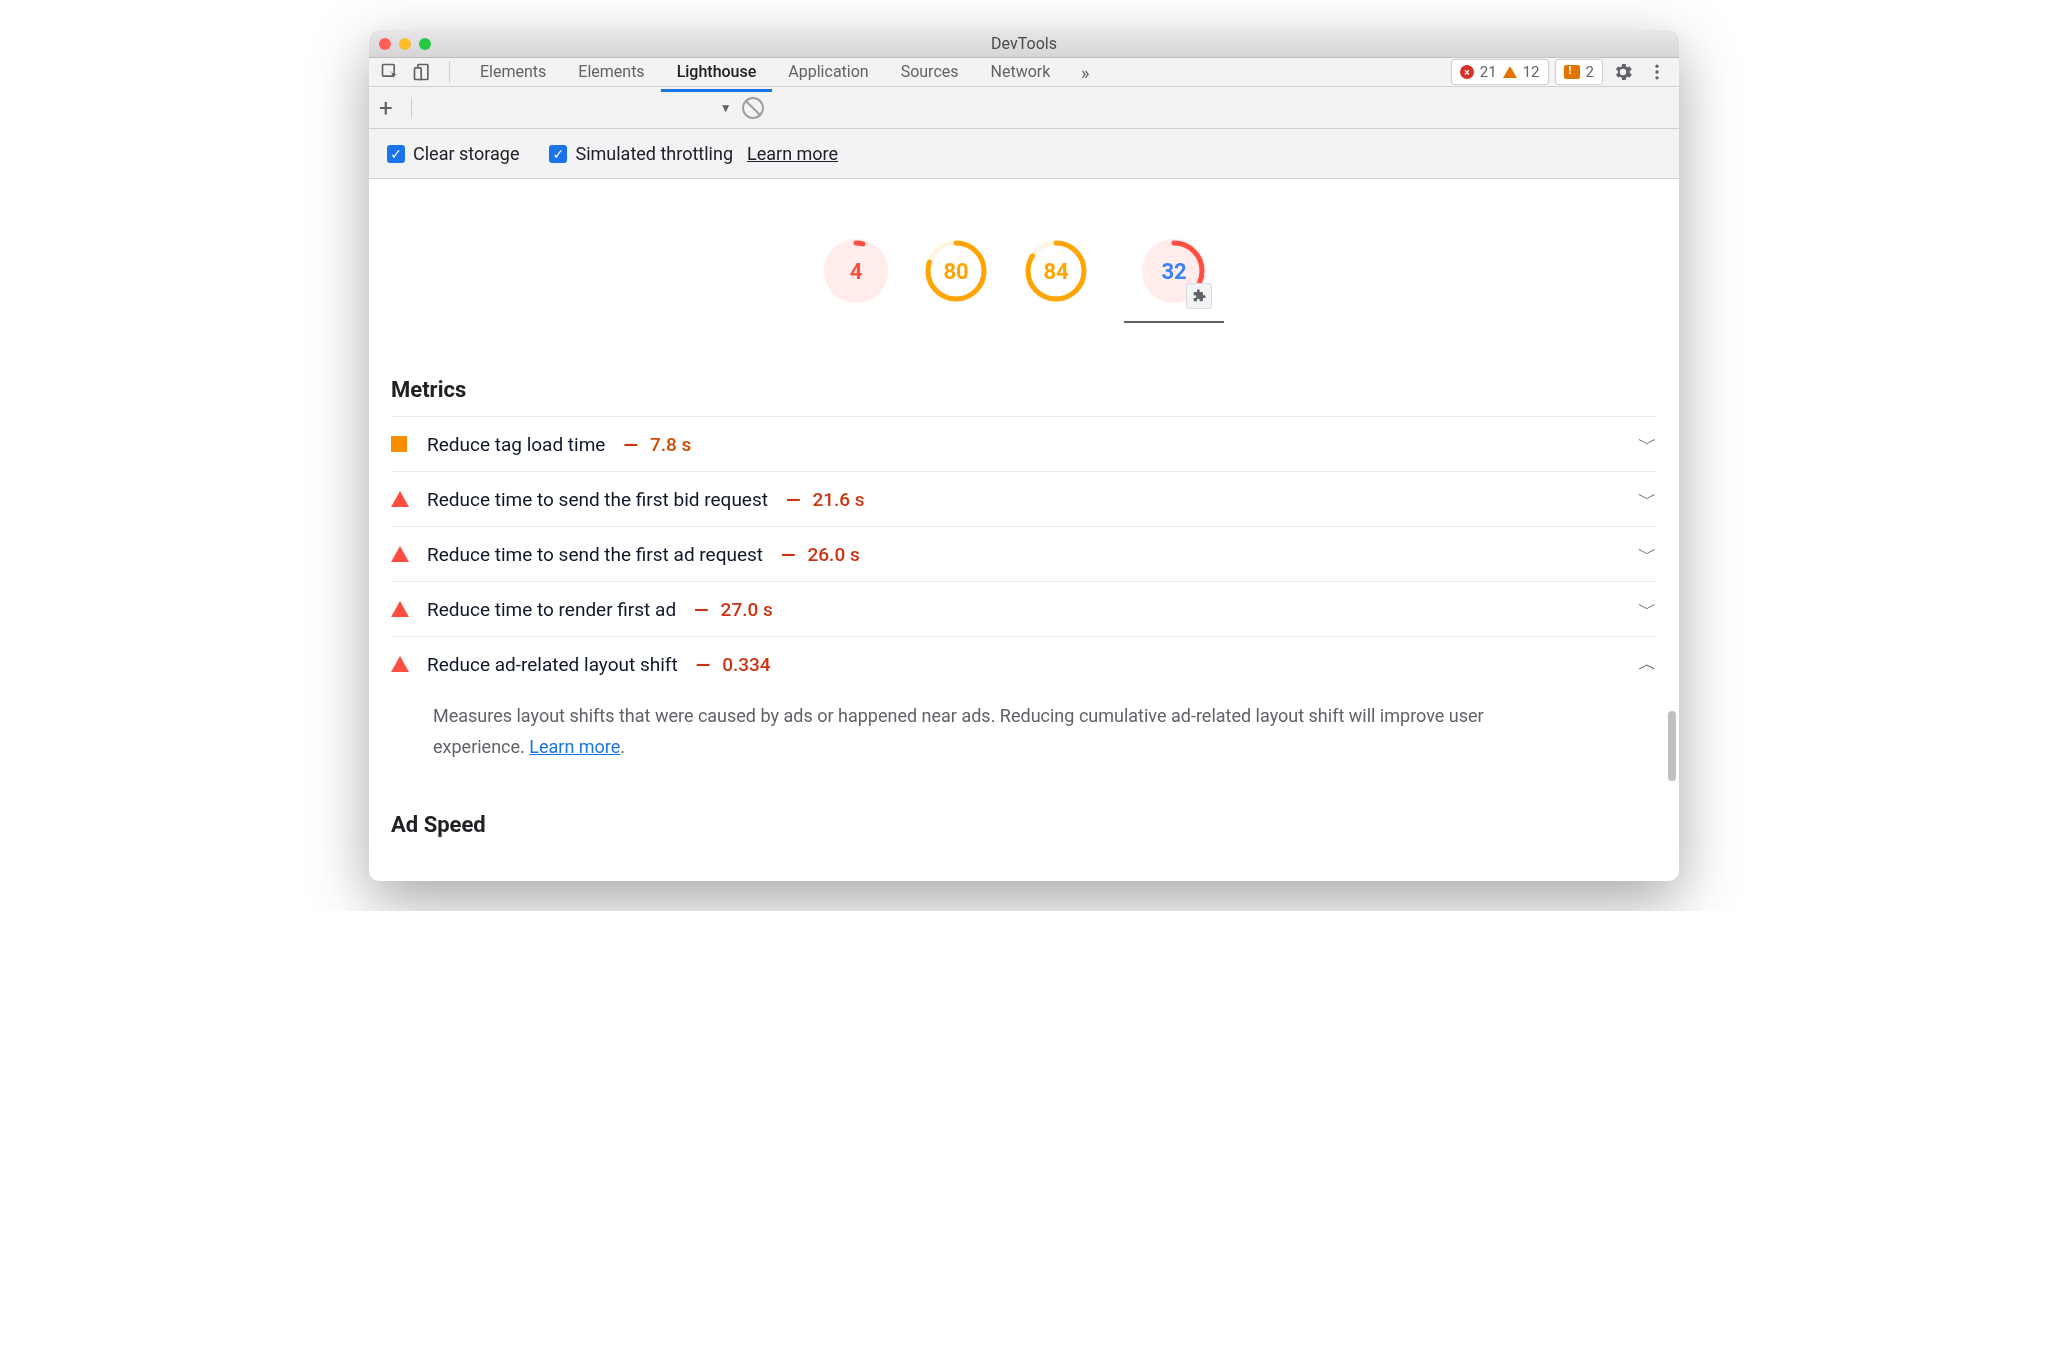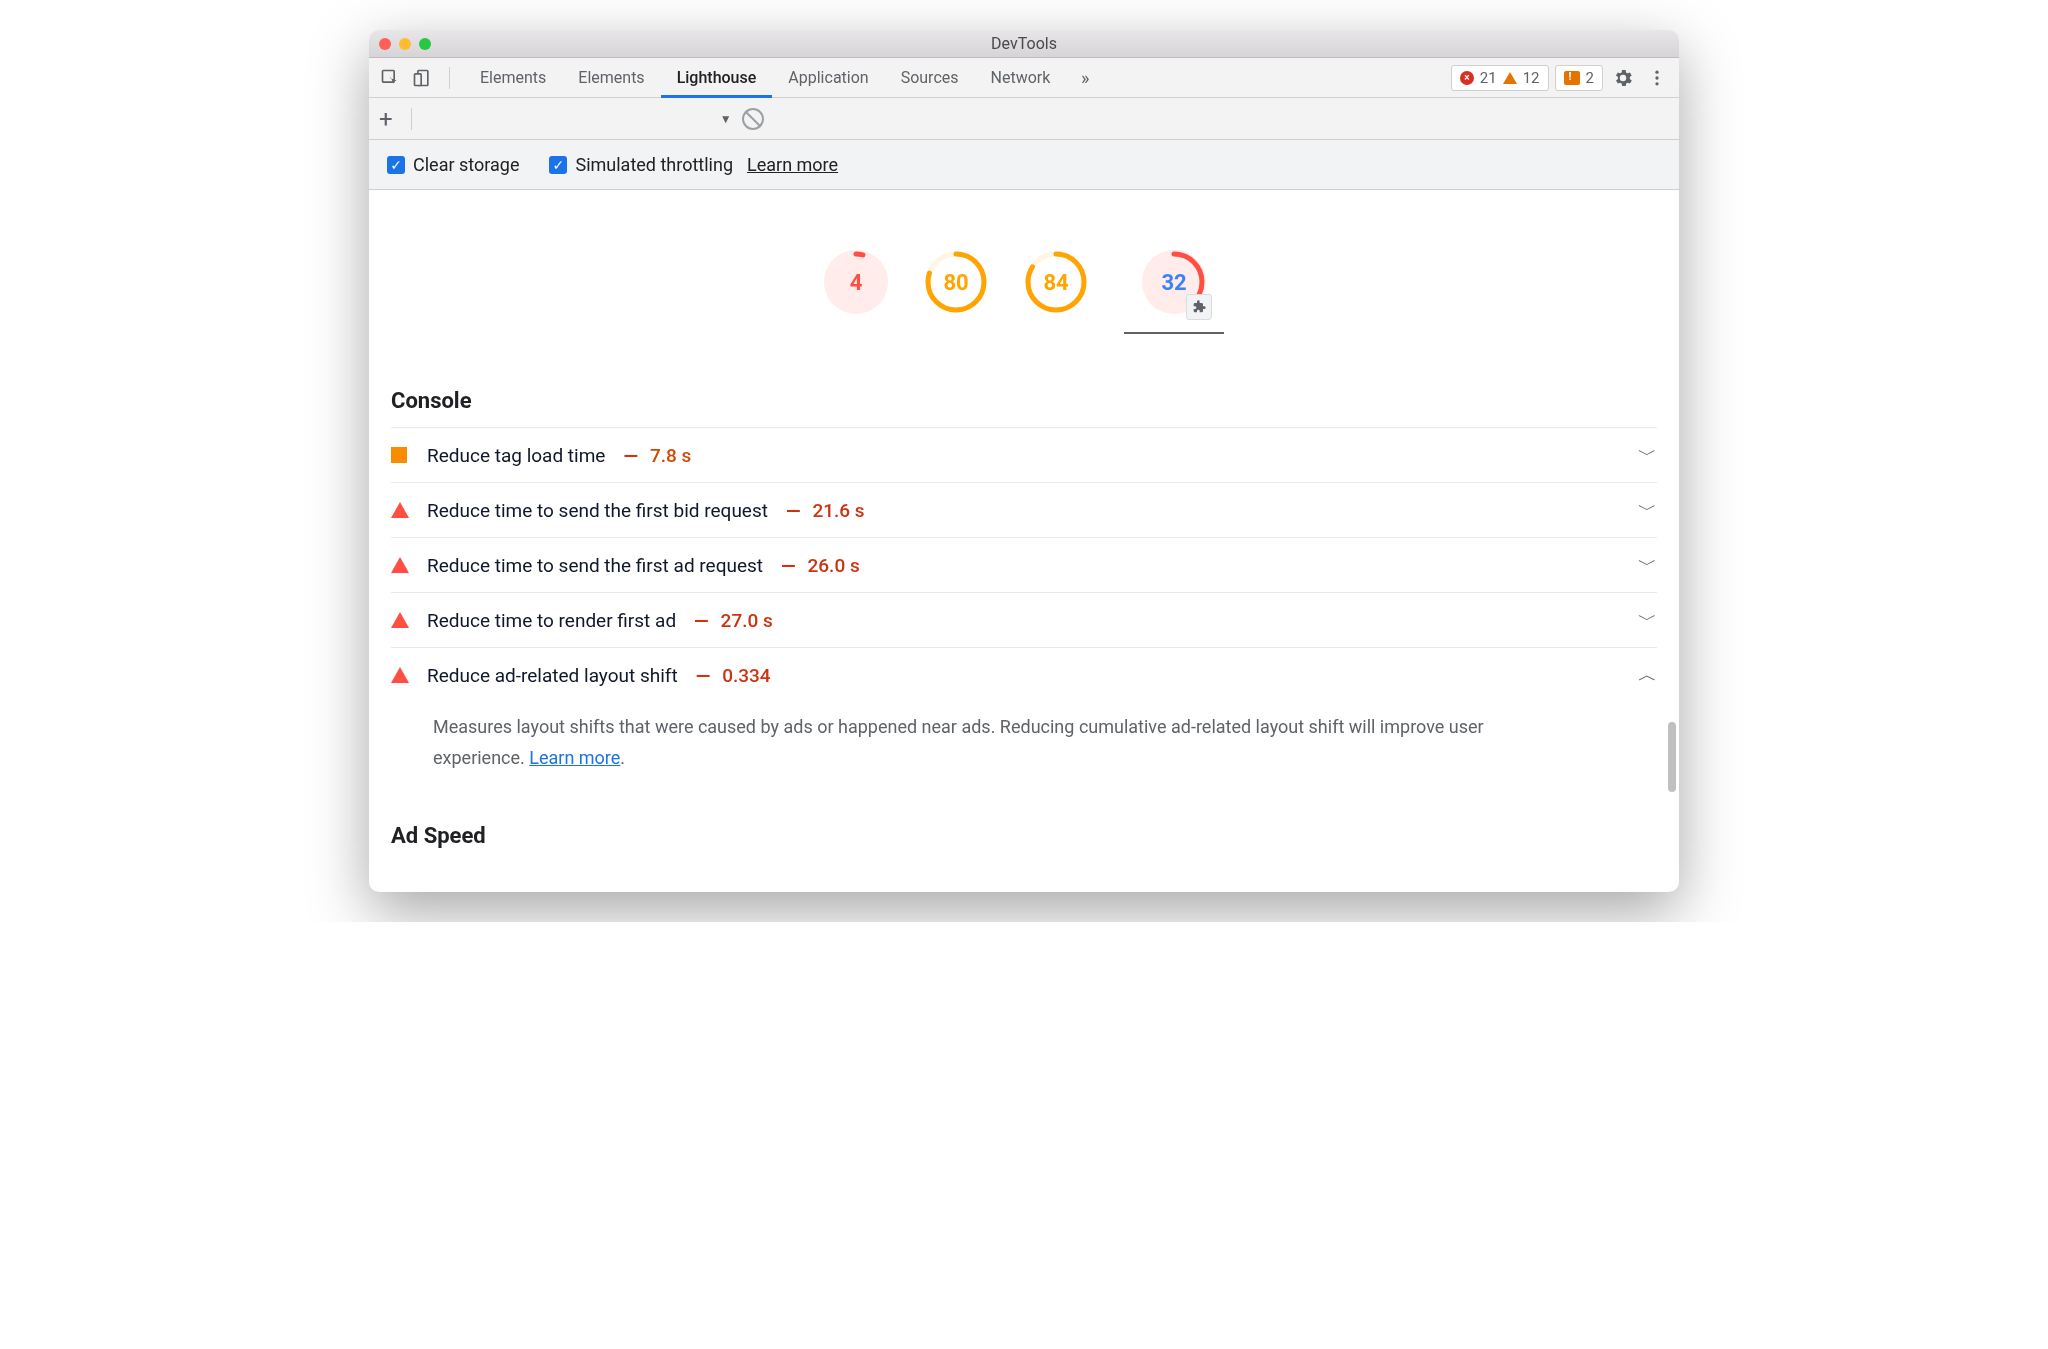--- a/index.html
+++ b/index.html
@@ -32,21 +32,21 @@
   .tl.red { background: #ff5f57; }
   .tl.yellow { background: #febc2e; }
   .tl.green { background: #28c840; }
   .titlebar-title {
     position: absolute; left: 0; right: 0; text-align: center;
     font-size: 16px; color: #4a4a4a;
   }
   
   .tabs-row {
     display: flex; align-items: center;
-    height: 40px;
+    height: 29px;
     border-bottom: 1px solid #d0d0d0;
     background: #f3f3f3;
     padding: 0 8px;
     gap: 6px;
   }
   .tool-icon {
     width: 26px; height: 26px; display: flex; align-items: center; justify-content: center;
     color: #5f6368;
   }
   .sep { width: 1px; height: 22px; background: #cfcfcf; margin: 0 8px; }
@@ -263,21 +263,21 @@
         <svg width="16" height="16" viewBox="0 0 24 24" fill="currentColor">
               <path d="M20 11h-2V8a2 2 0 0 0-2-2h-3V4a2 2 0 1 0-4 0v2H6a2 2 0 0 0-2 2v3h2a2 2 0 1 1 0 4H4v3a2 2 0 0 0 2 2h3v-2a2 2 0 1 1 4 0v2h3a2 2 0 0 0 2-2v-3h2a2 2 0 1 0 0-4Z"></path>
             </svg>
       </div>
     </div>
     <div class="gauge-underline"></div>
   </div>
     </div>
 
   <div class="content">
-    <div class="section-title">Console</div>
+    <div class="section-title">Metrics</div>
     <div id="metrics-list">
         <div class="metric-row">
     <span class="marker-sq"></span>
     <span class="metric-title">Reduce tag load time</span>
     <span class="dash">—</span>
     <span class="metric-val-orange">7.8 s</span>
     <span class="metric-chevron">﹀</span>
   </div>
         <div class="metric-row">
     <span class="marker-tri"></span>

